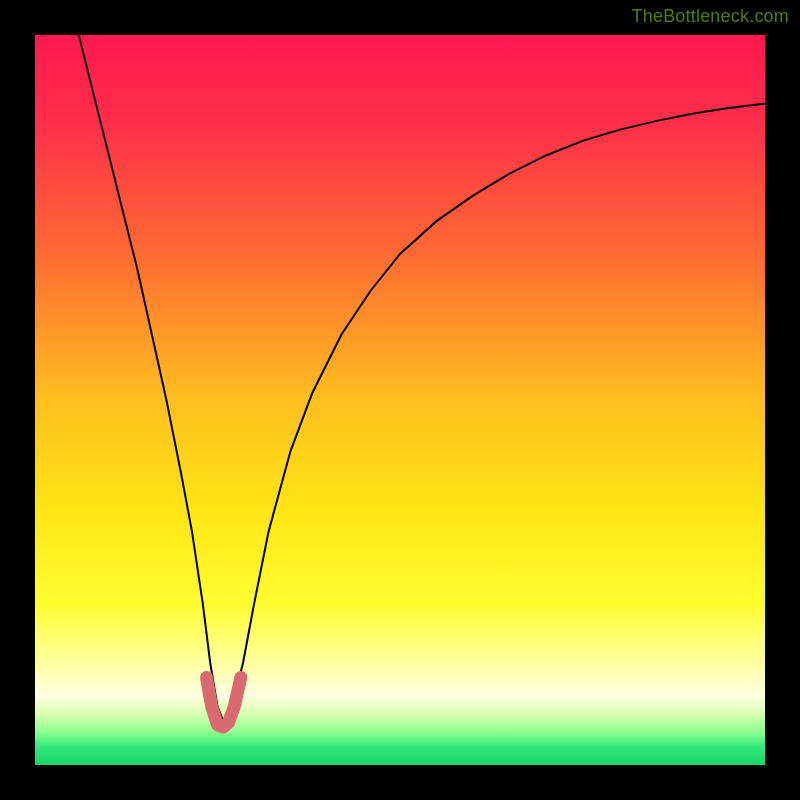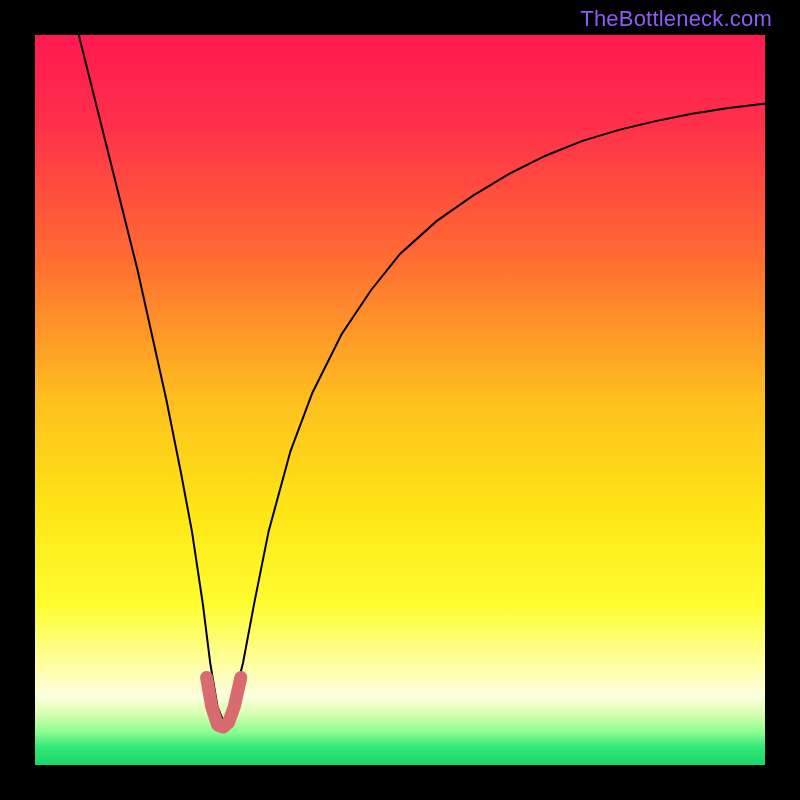--- a/index.html
+++ b/index.html
@@ -19,23 +19,23 @@
   .plot {
     position: absolute;
     left: 35px;
     top: 35px;
     width: 730px;
     height: 730px;
   }
   .watermark {
     position: absolute;
     top: 6px;
-    right: 28px;
-    color: #8b5cf6;
-    font-size: 22px;
+    right: 11px;
+    color: #4d7c0f;
+    font-size: 18px;
     letter-spacing: 0.2px;
     user-select: none;
   }
 </style>
 </head>
 <body>
 
 <div class="frame">
   <div class="watermark">TheBottleneck.com</div>
   <svg class="plot" viewBox="0 0 730 730" preserveAspectRatio="none">

